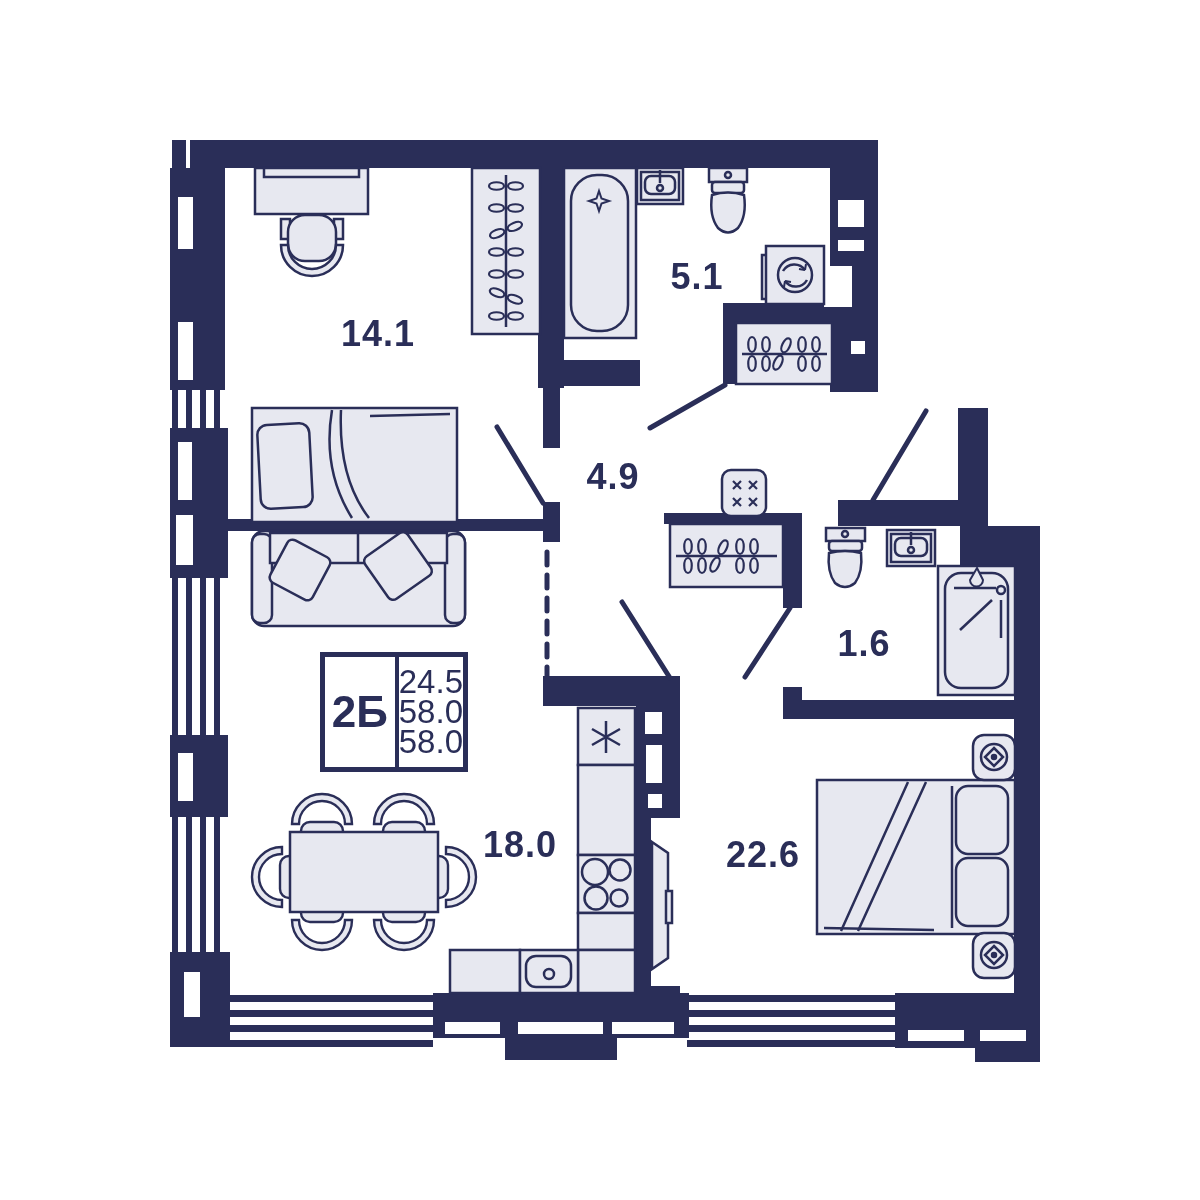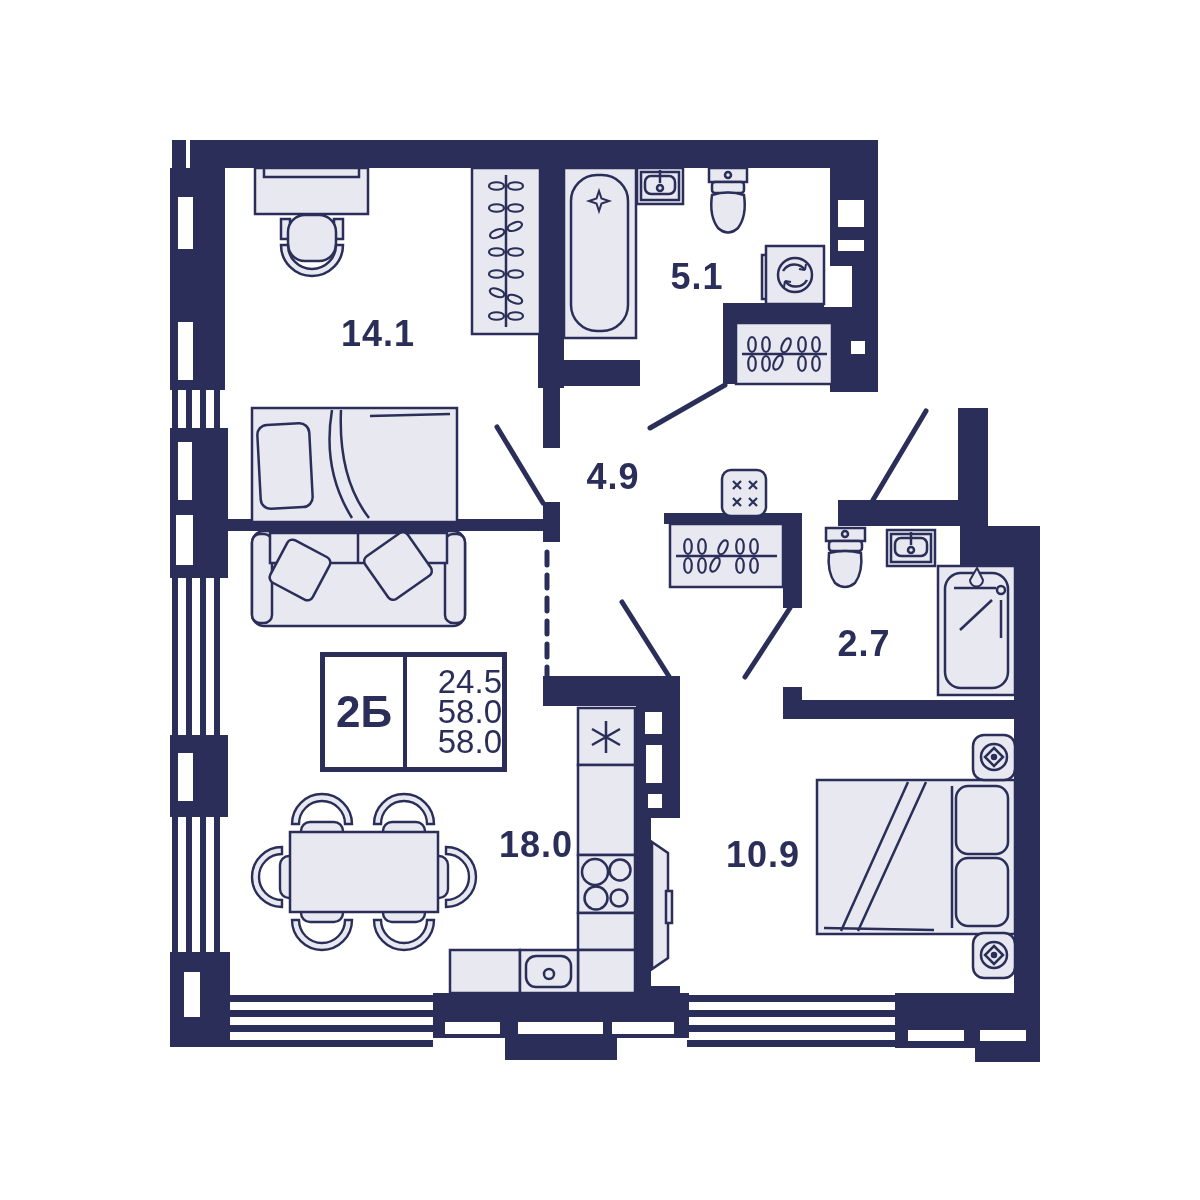--- a/index.html
+++ b/index.html
@@ -1,21 +1,21 @@
 <!DOCTYPE html>
 <html><head>
 <meta charset="utf-8">
 <style>
   html,body{margin:0;padding:0;background:#ffffff;}
   .stage{position:relative;width:1200px;height:1200px;background:#fff;overflow:hidden;
          font-family:"Liberation Sans", sans-serif;}
   .stage svg{position:absolute;left:0;top:0;}
   .room-label{position:absolute;transform:translate(-50%,-50%);color:#2a2e58;
     font-size:36px;font-weight:700;letter-spacing:1px;white-space:nowrap;}
-  .info-box{position:absolute;left:320px;top:652px;width:187px;height:120px;
+  .info-box{position:absolute;left:320px;top:652px;width:148px;height:120px;
     border:5px solid #2a2e58;background:#fff;box-sizing:border-box;display:flex;}
   .info-left{width:78px;border-right:4px solid #2a2e58;display:flex;align-items:center;
     justify-content:center;color:#2a2e58;font-size:44px;font-weight:700;}
   .info-right{flex:1;display:flex;flex-direction:column;align-items:flex-end;
     justify-content:center;color:#2a2e58;font-size:33px;font-weight:400;line-height:30px;}
 </style>
 </head>
 <body>
 
 <div class="stage">
@@ -294,23 +294,23 @@
     <line x1="622" y1="602" x2="670" y2="678"></line>
     <line x1="745" y1="677" x2="790" y2="608"></line>
     <line x1="873" y1="500" x2="926" y2="411"></line>
     <line x1="547" y1="552" x2="547" y2="676" stroke-dasharray="13 10"></line>
   </g>
 </svg>
 
 <div class="room-label" style="left:378px;top:334px">14.1</div>
 <div class="room-label" style="left:697px;top:277px">5.1</div>
 <div class="room-label" style="left:613px;top:477px">4.9</div>
-<div class="room-label" style="left:864px;top:644px">2.7</div>
-<div class="room-label" style="left:536px;top:845px">18.0</div>
-<div class="room-label" style="left:763px;top:855px">10.9</div>
+<div class="room-label" style="left:864px;top:644px">1.6</div>
+<div class="room-label" style="left:520px;top:845px">18.0</div>
+<div class="room-label" style="left:763px;top:855px">22.6</div>
 
 <div class="info-box">
   <div class="info-left">2Б</div>
   <div class="info-right">
     <span>24.5</span>
     <span>58.0</span>
     <span>58.0</span>
   </div>
 </div>
 </div>

